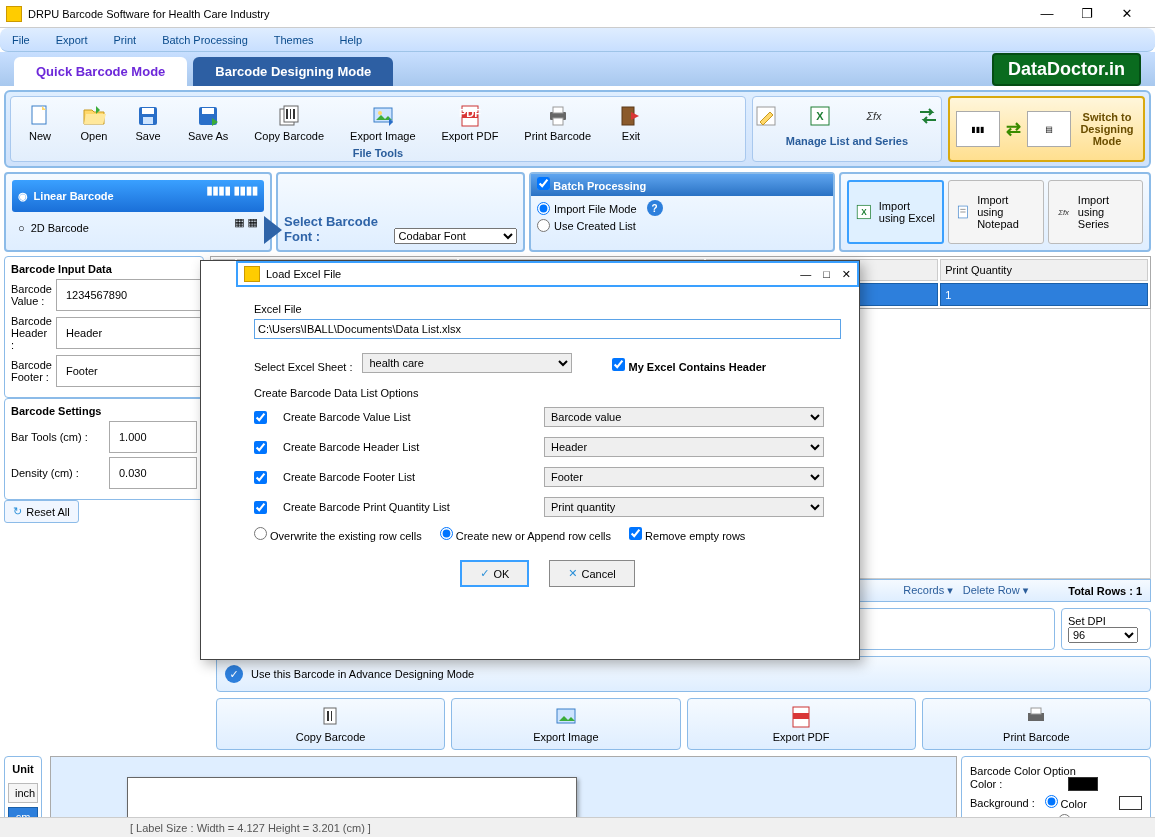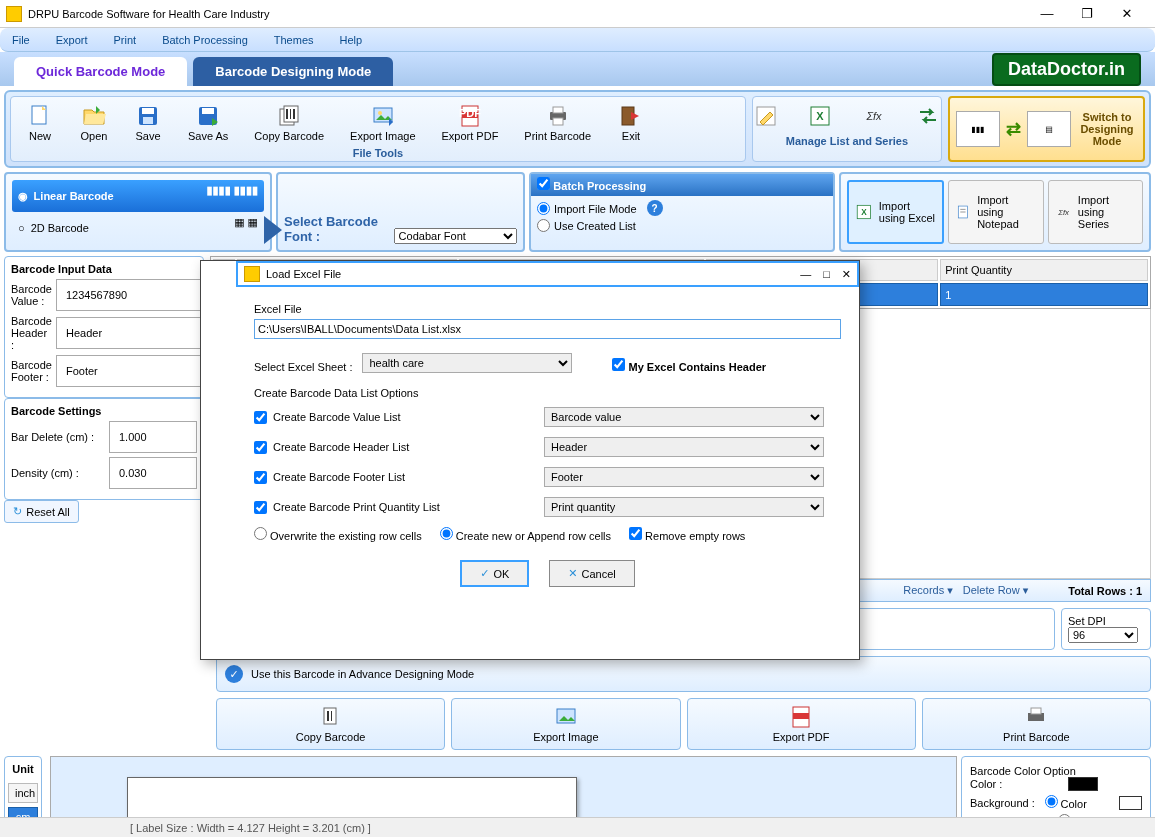--- a/index.html
+++ b/index.html
@@ -92,21 +92,21 @@
 
 .modal { position: absolute; left: 200px; top: 260px; width: 660px; height: 400px; background: #fff; border: 1px solid #444; box-shadow: 4px 4px 12px rgba(0,0,0,0.3); z-index: 100; padding-left: 35px;}
 .modal .mtitle { height: 26px; display: flex; align-items: center; padding: 0 6px; border: 2px solid #3aa0ff;}
 .modal .mtitle .micon { width: 16px; height: 16px; background: #ffcc00; border: 1px solid #cc9900; margin-right: 6px;}
 .modal .mwinbtns { margin-left: auto; display: flex; gap: 12px;}
 .modal .mbody { padding: 16px 18px;}
 .modal .sect { margin-bottom: 14px;}
 .modal input[type=text] { width: 100%; border: 1px solid #5ba3e8; padding: 3px;}
 .modal select { border: 1px solid #aaa; padding: 2px;}
 .modal .optrow { display: flex; align-items: center; margin-bottom: 10px;}
-.modal .optrow .ol { width: 290px; display: flex; align-items: center; gap: 6px;}
+.modal .optrow .ol { width: 290px; display: flex; align-items: center; gap: 16px;}
 .modal .optrow select { width: 280px;}
 .modal .radiorow { display: flex; gap: 18px; align-items: center;}
 .modal .mbtns { display: flex; justify-content: center; gap: 20px; margin-top: 18px;}
 .mbtn { border: 1px solid #888; padding: 5px 18px; background: #f0f0f0; cursor: pointer; display: flex; align-items: center; gap: 4px;}
 .mbtn.primary { border: 2px solid #3aa0ff;}
 
 svg { display: block; }
 </style>
 </head>
 <body>
@@ -325,21 +325,21 @@
           <input type="text" value="Header" style="">
         </div>
       <div class="frow">
           <label>Barcode Footer :</label>
           <input type="text" value="Footer" style="">
         </div>
     </div>
     <div class="pgroup">
       <div class="ptitle">Barcode Settings</div>
       <div class="frow">
-          <label>Bar Delete (cm) :</label>
+          <label>Bar Tools (cm) :</label>
           <input type="text" class="spin" value="1.000" style="">
         </div>
       <div class="frow">
           <label>Density (cm) :</label>
           <input type="text" class="spin" value="0.030" style="">
         </div>
     </div>
     <div><button class="reset">
           <span style="color:#2a8fd8">↻</span> 
           <span>Reset All</span>

